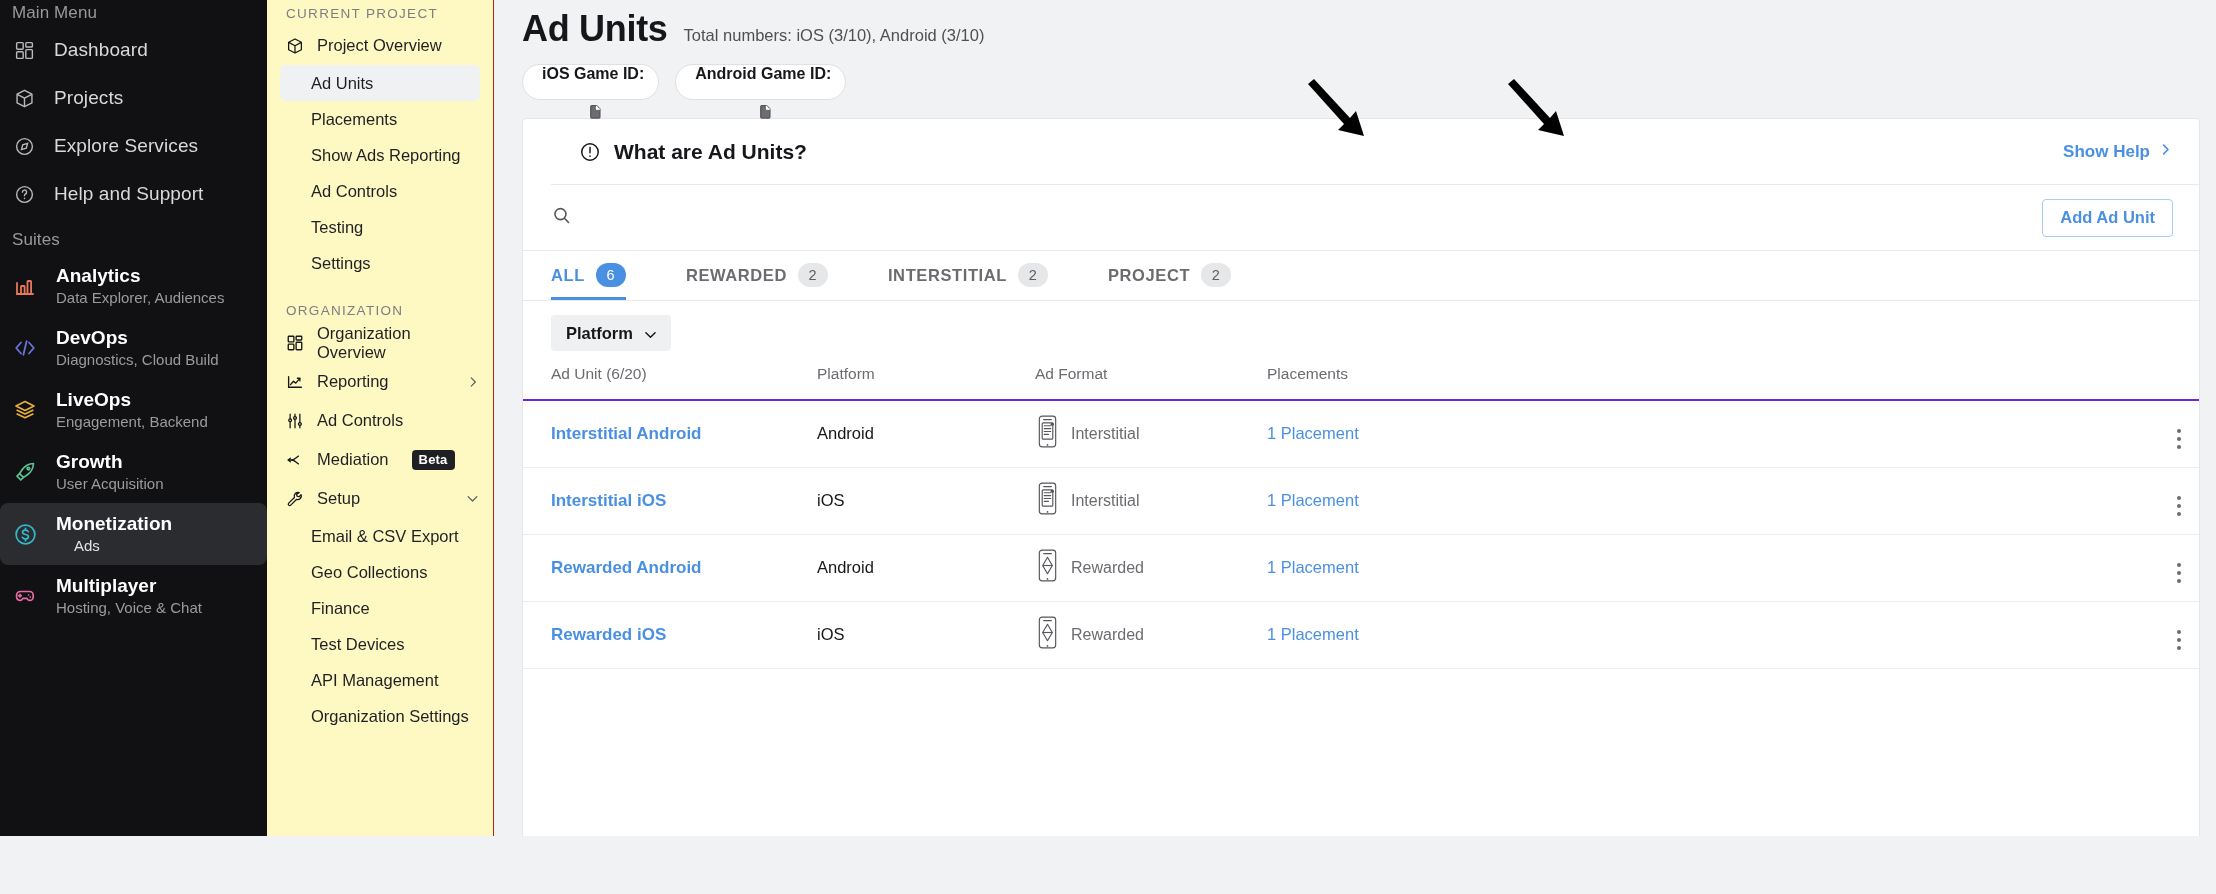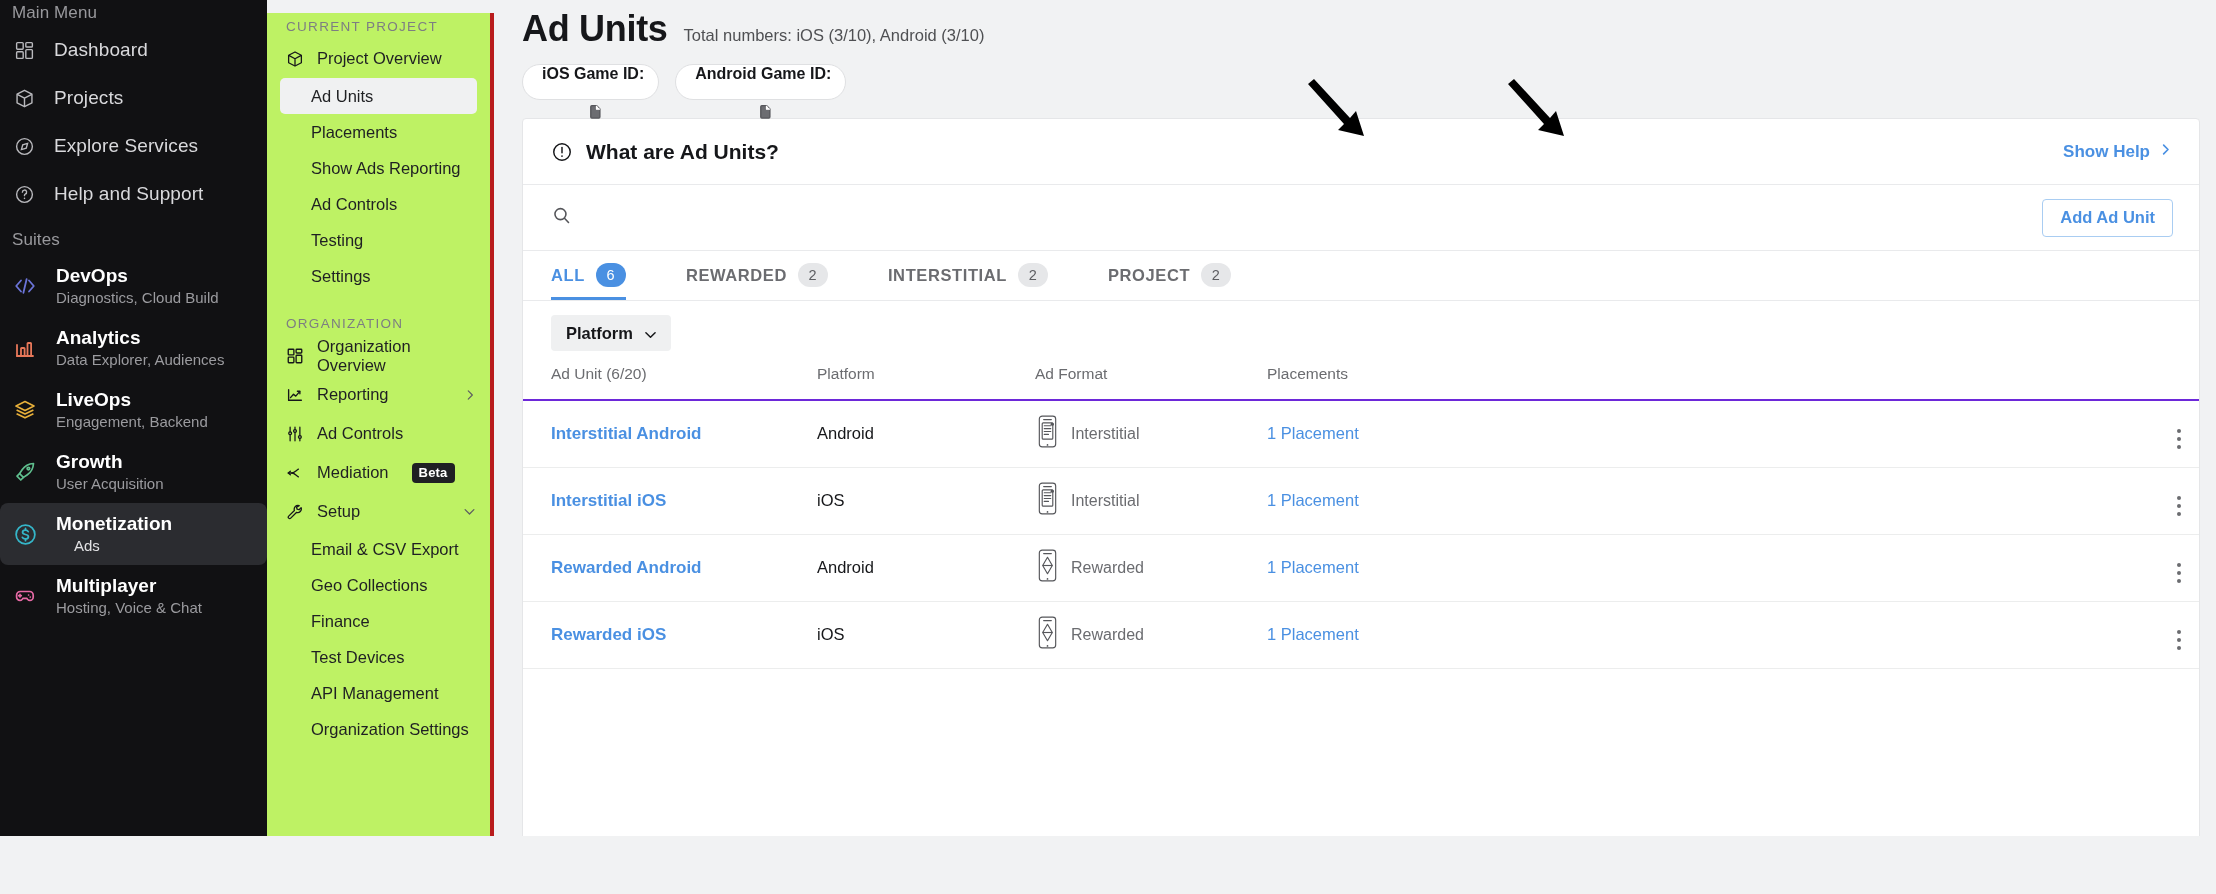--- a/index.html
+++ b/index.html
@@ -51,26 +51,25 @@
   .rail-suite.active { background: #2b2c30; }
   .rail-suite .ico { width: 26px; height: 26px; flex:0 0 26px; display:flex; align-items:center; justify-content:center;}
   .rail-suite .meta { display:flex; flex-direction:column; justify-content:center; gap:2px;}
   .rail-suite .name { font-size: 19px; font-weight: 700; color: #fff; line-height:1.15;}
   .rail-suite .sub { font-size: 15px; color: #9b9b9f; line-height:1.15;}
   .rail-suite.active .sub { color: #e2e2e4; margin-left: 18px; }
 
   
   .nav2 {
     width: 227px; flex: 0 0 227px;
-    background: #bef264;
-    border-right: 4px solid #b91c1c;
+    background: #fef9c3;
+    border-right: 1px solid #b91c1c;
     padding: 0 13px;
     overflow: hidden;
     position: relative;
-    margin-top: 13px;
   }
   .nav2-group-label {
     font-size: 13.5px; letter-spacing: 1.3px;
     color: #7d7e82; font-weight: 400;
     padding-left: 6px;
     height: 26px; display: flex; align-items: center;
   }
   .n2-head {
     display: flex; align-items: center; gap: 13px;
     height: 39px; padding-left: 6px; border-radius: 5px; cursor: pointer;
@@ -125,20 +124,21 @@
     background: #fff;
     border: 1px solid #e5e6e8;
     border-radius: 4px;
     height: 1000px;
     overflow: hidden;
   }
   .help-bar {
     display:flex; align-items:center;
     height: 66px; padding: 0 26px 0 28px;
     border-bottom: 1px solid #e9eaec;
+    margin-left: 28px;
   }
   .help-bar .hb-ico { margin-right: 13px; display:flex; align-items:center;}
   .help-bar .hb-title { font-size: 21px; font-weight: 700; color:#16171a; }
   .help-bar .hb-link {
     margin-left:auto; display:flex; align-items:center; gap:8px;
     font-size:17px; font-weight:700; color:#4a90e2; cursor:pointer;
   }
 
   .search-bar {
     display:flex; align-items:center;
@@ -248,44 +248,44 @@
           <circle cx="12" cy="16.4" r=".9" fill="#b9b9bd" stroke="none"></circle>
         </svg>
       </span>
       <span class="txt">Help and Support</span>
     </div>
 
     <div class="rail-section-label rail-label-suites">Suites</div>
 
     <div class="rail-suite">
       <span class="ico">
-        <svg width="24" height="24" viewBox="0 0 24 24" fill="none" stroke="#6b74d8" stroke-width="1.8" stroke-linecap="round" stroke-linejoin="round">
-          <path d="M8 6.5 3.2 12 8 17.5"></path>
-            <path d="M16 6.5 20.8 12 16 17.5"></path>
-            <path d="M13.6 5.2 10.4 18.8"></path>
-        </svg>
-      </span>
-      <span class="meta">
-        <span class="name">DevOps</span>
-        <span class="sub">Diagnostics, Cloud Build</span>
-      </span>
-    </div>
-
-    <div class="rail-suite">
-      <span class="ico">
         <svg width="24" height="24" viewBox="0 0 24 24" fill="none" stroke="#e8785a" stroke-width="1.8" stroke-linecap="round">
           <path d="M4 20V9"></path>
             <path d="M4 20h16"></path>
             <rect x="8" y="12" width="3.6" height="8" rx=".6"></rect>
             <rect x="14.5" y="7" width="3.6" height="13" rx=".6"></rect>
         </svg>
       </span>
       <span class="meta">
         <span class="name">Analytics</span>
         <span class="sub">Data Explorer, Audiences</span>
+      </span>
+    </div>
+
+    <div class="rail-suite">
+      <span class="ico">
+        <svg width="24" height="24" viewBox="0 0 24 24" fill="none" stroke="#6b74d8" stroke-width="1.8" stroke-linecap="round" stroke-linejoin="round">
+          <path d="M8 6.5 3.2 12 8 17.5"></path>
+            <path d="M16 6.5 20.8 12 16 17.5"></path>
+            <path d="M13.6 5.2 10.4 18.8"></path>
+        </svg>
+      </span>
+      <span class="meta">
+        <span class="name">DevOps</span>
+        <span class="sub">Diagnostics, Cloud Build</span>
       </span>
     </div>
 
     <div class="rail-suite">
       <span class="ico">
         <svg width="24" height="24" viewBox="0 0 24 24" fill="none" stroke="#e8b03a" stroke-width="1.7" stroke-linejoin="round">
           <path d="M12 3.6 21 8l-9 4.4L3 8z"></path>
             <path d="M3.6 12 12 16l8.4-4"></path>
             <path d="M3.6 15.8 12 19.8l8.4-4"></path>
         </svg>

